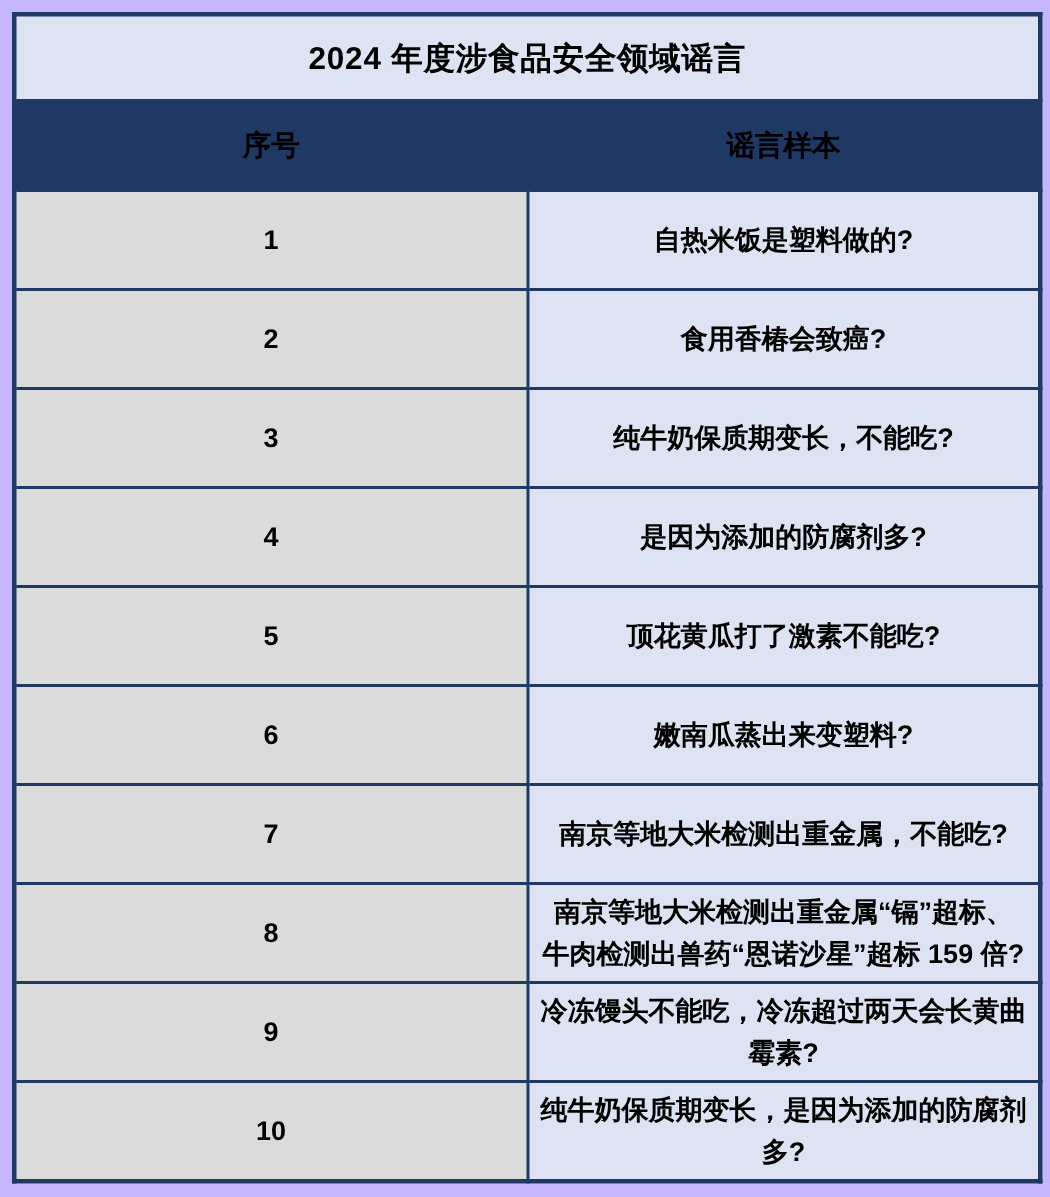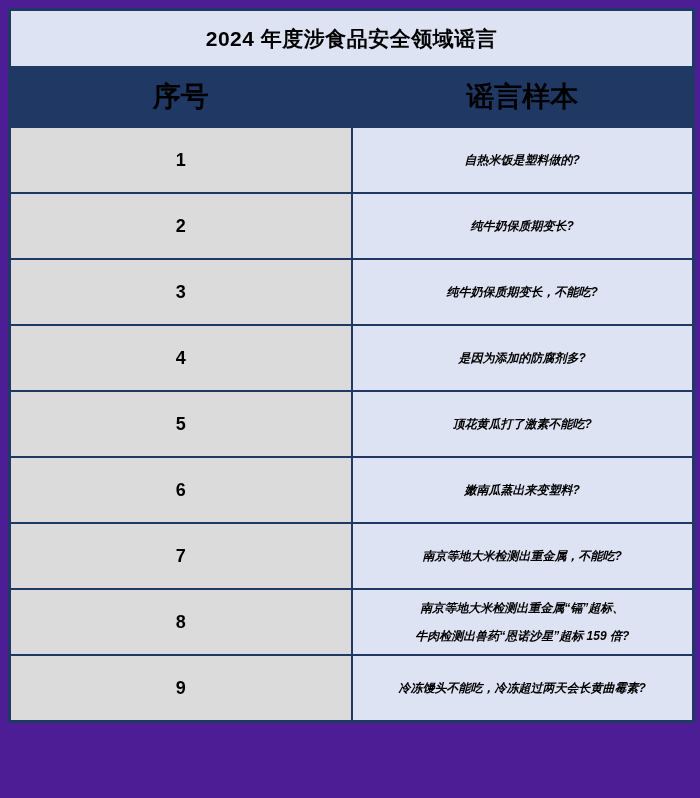--- a/index.html
+++ b/index.html
@@ -11,21 +11,21 @@
     width: 700px;
     height: 798px;
     overflow: hidden;
     font-family: "Liberation Sans", sans-serif;
   }
   .page {
     width: 700px;
     height: 798px;
     box-sizing: border-box;
     padding: 8px 5px 18px 8px;
-    background: #4c1d95;
+    background: #c4b5fd;
   }
   table.rumor-table {
     width: 687px;
     border-collapse: collapse;
     table-layout: fixed;
     border: 3px solid var(--navy, #1F3864);
     background: var(--lavender, #DEE3F3);
   }
   table.rumor-table th,
   table.rumor-table td {
@@ -39,34 +39,33 @@
   .title-cell {
     height: 55px;
     background: var(--lavender, #DEE3F3);
     font-size: 21px;
     letter-spacing: 0.5px;
   }
   .header-row th {
     height: 58px;
     background: var(--navy, #1F3864);
     color: var(--header-text, #ffffff);
-    font-size: 28px;
+    font-size: 19px;
   }
   .col-no { width: 57px; }
   .num-cell {
     height: 64px;
     background: var(--gray, #DBDBDB);
     font-size: 18px;
   }
   .rumor-cell {
     background: var(--lavender, #DEE3F3);
-    font-size: 12px;
+    font-size: 18px;
     line-height: 28px;
     white-space: pre-line;
-    font-style: italic;
   }
 </style>
 </head>
 <body>
 
 <div class="page">
   <table class="rumor-table">
     <thead>
       <tr>
         <th colspan="2" class="title-cell">2024 年度涉食品安全领域谣言</th>
@@ -77,21 +76,21 @@
       </tr>
     </thead>
     <tbody>
   <tr>
     <td class="num-cell">1</td>
     <td class="rumor-cell">自热米饭是塑料做的?</td>
   </tr>
 
   <tr>
     <td class="num-cell">2</td>
-    <td class="rumor-cell">纯牛奶保质期变长?</td>
+    <td class="rumor-cell">食用香椿会致癌?</td>
   </tr>
 
   <tr>
     <td class="num-cell">3</td>
     <td class="rumor-cell">纯牛奶保质期变长，不能吃?</td>
   </tr>
 
   <tr>
     <td class="num-cell">4</td>
     <td class="rumor-cell">是因为添加的防腐剂多?</td>
@@ -116,15 +115,19 @@
     <td class="num-cell">8</td>
     <td class="rumor-cell">南京等地大米检测出重金属“镉”超标、
 牛肉检测出兽药“恩诺沙星”超标 159 倍?</td>
   </tr>
 
   <tr>
     <td class="num-cell">9</td>
     <td class="rumor-cell">冷冻馒头不能吃，冷冻超过两天会长黄曲霉素?</td>
   </tr>
 
+  <tr>
+    <td class="num-cell">10</td>
+    <td class="rumor-cell">纯牛奶保质期变长，是因为添加的防腐剂多?</td>
+  </tr>
 </tbody>
   </table>
 </div>
 
 </body></html>

